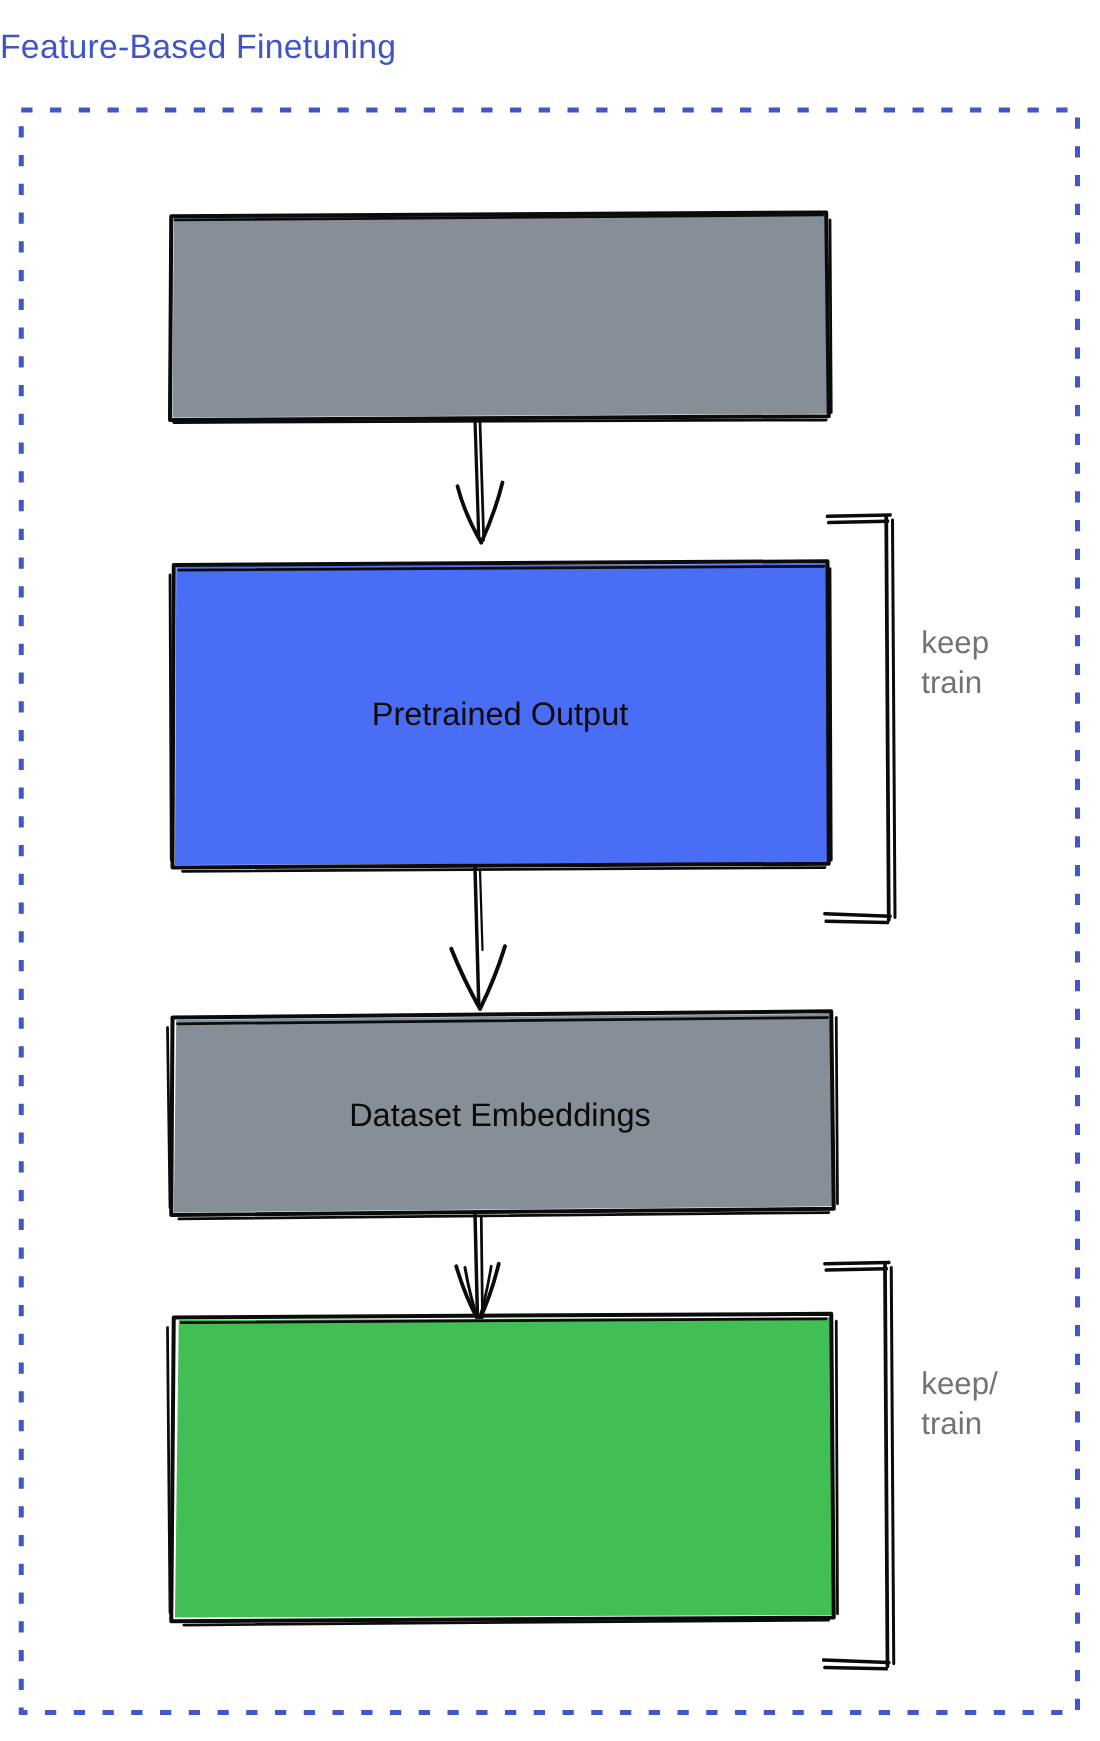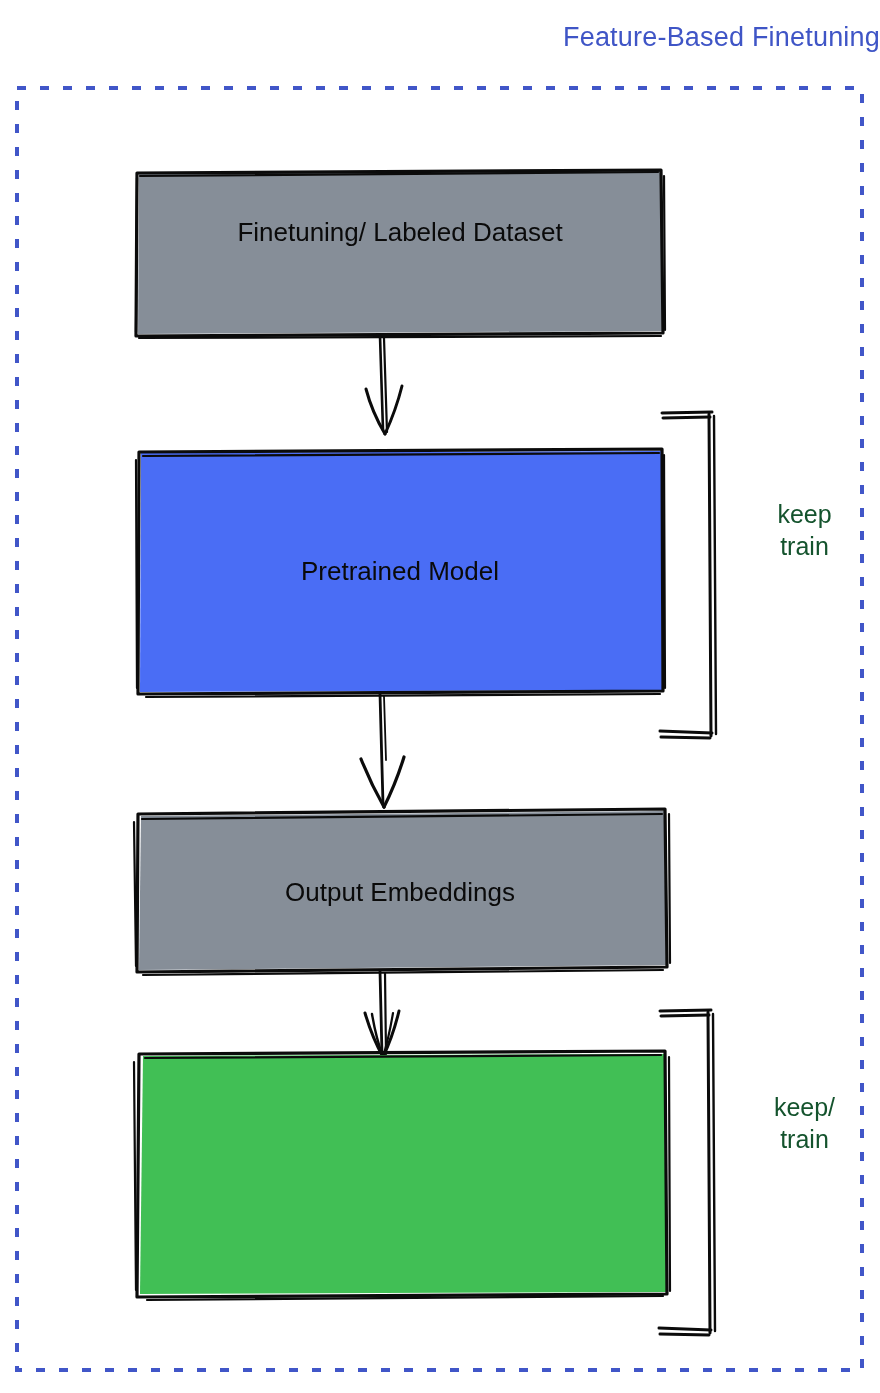--- a/index.html
+++ b/index.html
@@ -33,42 +33,42 @@
     position: absolute;
     font-family: "Liberation Sans", sans-serif;
     white-space: pre;
     pointer-events: none;
   }
 
   #page-title {
     left: 0;
     top: 22px;
     width: 880px;
-    text-align: right;
+    text-align: left;
     font-size: 27px;
     color: #3f55c6;
     letter-spacing: 0.2px;
   }
 
   .node-label {
     font-size: 26px;
     color: #0a0a0a;
     text-align: center;
   }
 
   #label-dataset   { left: 137px; top: 217px; width: 526px; }
   #label-pretrained{ left: 137px; top: 556px; width: 526px; }
   #label-embeddings{ left: 137px; top: 877px; width: 526px; }
   #label-classifier{ left: 137px; top: 1158px; width: 526px; }
 
   .bracket-label {
     font-size: 25px;
-    color: #14532d;
+    color: #737373;
     line-height: 1.28;
-    text-align: center;
+    text-align: left;
   }
   #label-keep-frozen { left: 737px; top: 498px; width: 135px; }
   #label-train-update{ left: 737px; top: 1091px; width: 135px; }
 </style>
 </head>
 <body>
 
 <div id="diagram-root">
 
   <svg id="diagram-svg" viewBox="0 0 880 1393">
@@ -133,24 +133,23 @@
       <path d="M660,1011 L711,1010 M661,1016 L709,1015" fill="none" stroke="#0b0b0b" stroke-width="3" stroke-linecap="round"></path>
       <path d="M708,1012 L710,1333" fill="none" stroke="#0b0b0b" stroke-width="3" stroke-linecap="round"></path>
       <path d="M713,1014 L715,1331" fill="none" stroke="#0b0b0b" stroke-width="2.4" stroke-linecap="round"></path>
       <path d="M659,1328 L711,1330 M660,1334 L709,1335" fill="none" stroke="#0b0b0b" stroke-width="3" stroke-linecap="round"></path>
     </g>
 
   </svg>
 
   <div class="txt" id="page-title">Feature-Based Finetuning</div>
 
-  <div class="txt node-label" id="label-dataset">Finetuning/ Labeled Dataset</div>
 
-  <div class="txt node-label" id="label-pretrained">Pretrained Model</div>
+  <div class="txt node-label" id="label-pretrained">Pretrained Output</div>
 
-  <div class="txt node-label" id="label-embeddings">Output Embeddings</div>
+  <div class="txt node-label" id="label-embeddings">Dataset Embeddings</div>
 
 
   <div class="txt bracket-label" id="label-keep-frozen"><span>keep</span><br><span>train</span></div>
 
   <div class="txt bracket-label" id="label-train-update"><span>keep/</span><br><span>train</span></div>
 
 </div>
 
 </body></html>

